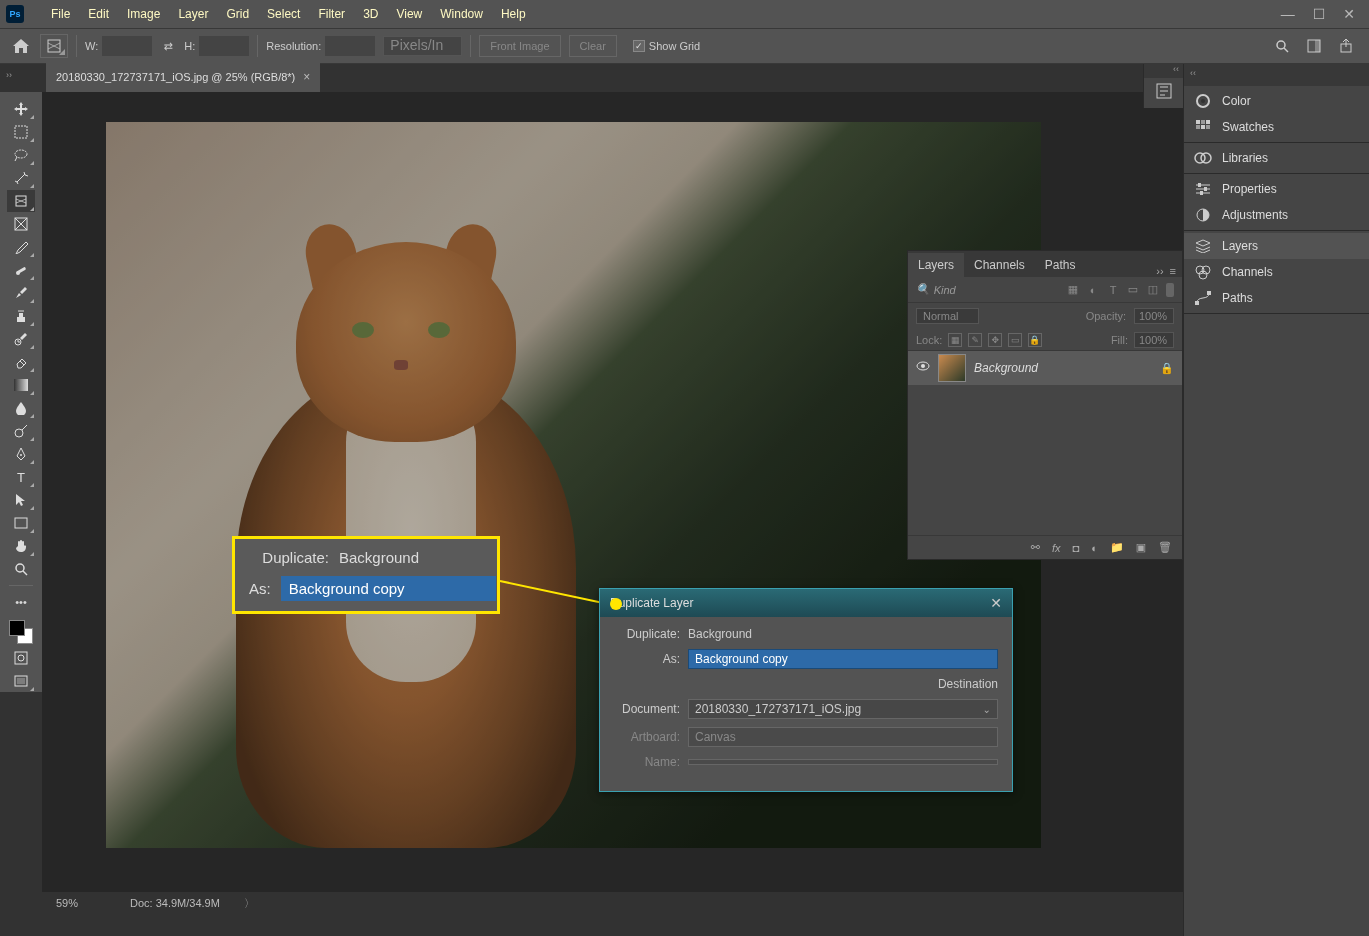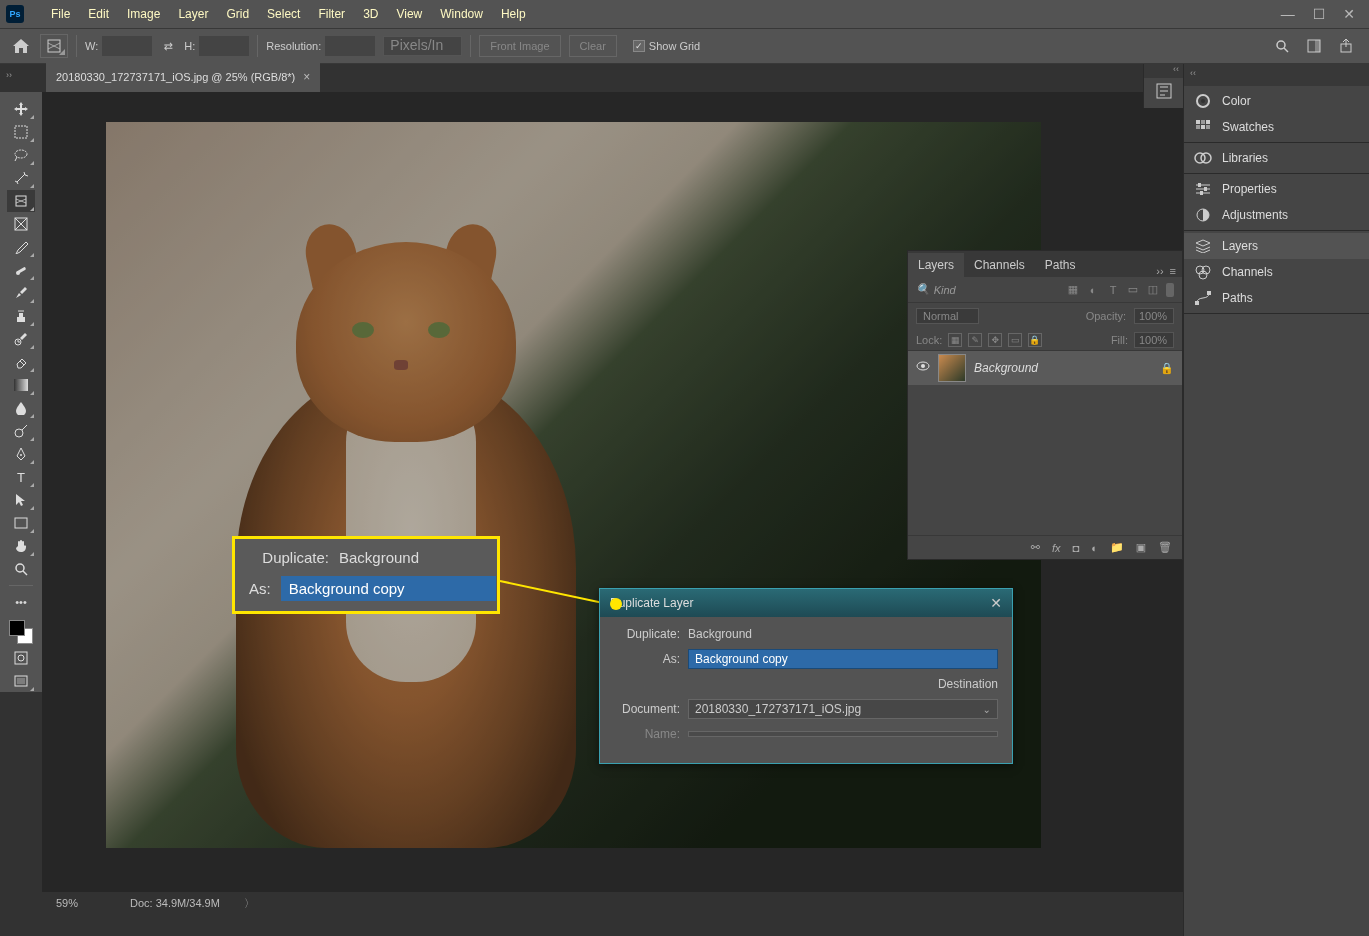--- a/index.html
+++ b/index.html
@@ -593,18 +593,22 @@
       <div class="drow">
         <div class="dlab">As:</div>
         <input class="dinp" value="Background copy" style="">
       </div>
       <div class="gh">Destination</div>
       <div class="drow">
         <div class="dlab">Document:</div>
         <div class="dsel"><span>20180330_172737171_iOS.jpg</span><span class="car">⌄</span></div>
       </div>
       <div class="drow">
+        <div class="dlab" style="color:#888">Artboard:</div>
+        <div class="dsel dis"><span>Canvas</span></div>
+      </div>
+      <div class="drow">
         <div class="dlab" style="color:#888">Name:</div>
         <div class="dsel dis"></div>
       </div>
     </div>
   </div>
 </div>
 
 </body></html>

